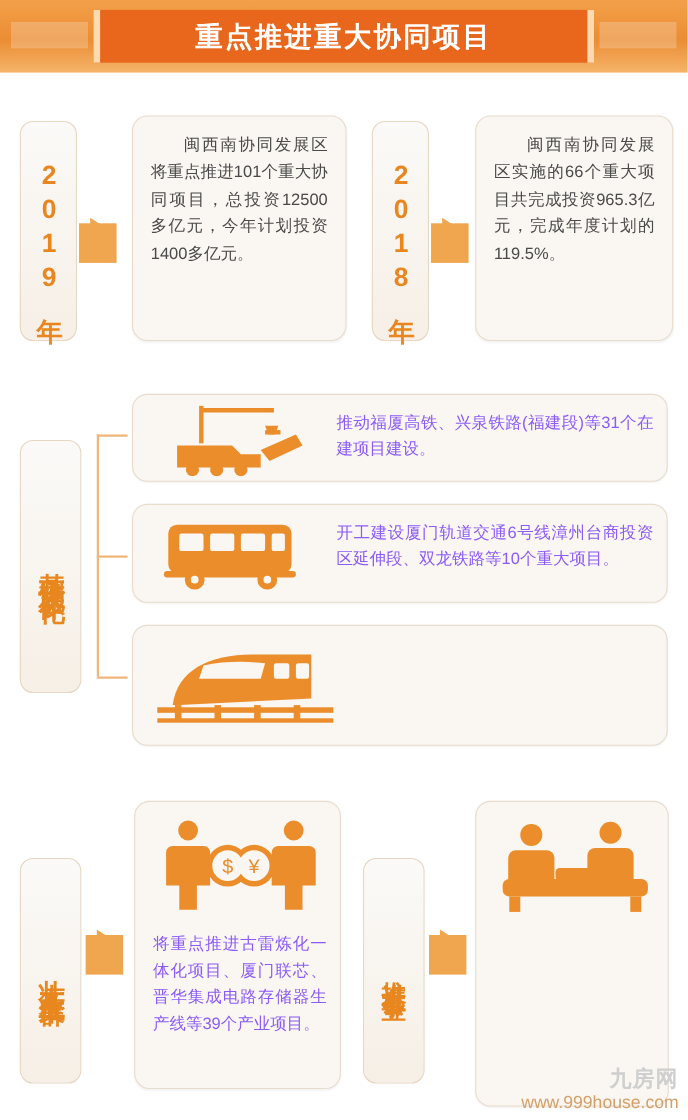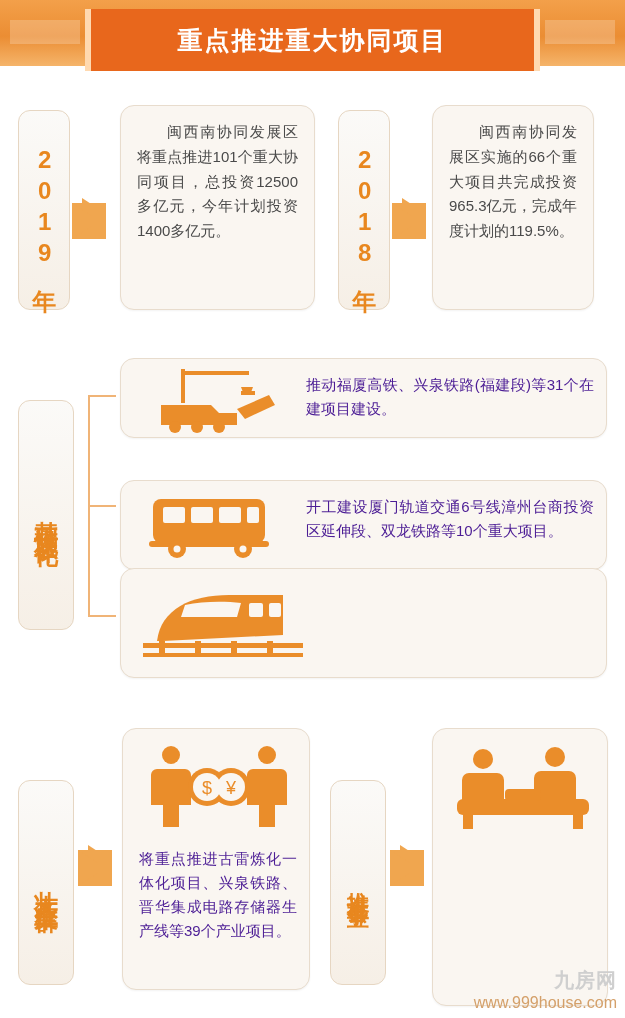--- a/index.html
+++ b/index.html
@@ -10,21 +10,21 @@
     color:#3a3a3a;
     position:relative;
     overflow:hidden;
   }
   
   .banner{
     position:absolute;left:0;top:0;width:625px;height:66px;
     background:linear-gradient(180deg,#f3a04a 0%,#eb8d33 55%,#f5b46a 100%);
   }
   .banner .ribbon{
-    position:absolute;left:85px;top:9px;width:455px;height:62px;
+    position:absolute;left:85px;top:9px;width:455px;height:48px;
     background:#e8671c;
     border-left:6px solid #ffd9b0;
     border-right:6px solid #ffd9b0;
     box-sizing:border-box;
     display:flex;align-items:center;justify-content:center;
   }
   .banner .ribbon span{
     color:#ffffff;font-size:25px;font-weight:bold;letter-spacing:2px;
   }
   .banner .left-wing,.banner .right-wing{
@@ -80,21 +80,21 @@
   .arrow.tail{
     position:absolute;background:#f0a64f;height:10px;
   }
 
   
   .bracket{position:absolute;}
   .bracket .vline{position:absolute;width:2px;background:#f0b477;left:0;top:0;}
   .bracket .hline{position:absolute;height:2px;background:#f0b477;left:0;}
 
   .icon-box{position:absolute;}
-  .caption{font-size:15px;line-height:1.6;color:#4c1d95;text-align:justify;}
+  .caption{font-size:15px;line-height:1.6;color:#8b5cf6;text-align:justify;}
 
   .watermark{
     position:absolute;right:8px;bottom:6px;text-align:right;margin-top:44px;
   }
   .watermark .wm-title{font-size:20px;font-weight:bold;color:#cfcfcf;letter-spacing:1px;}
   .watermark .wm-url{font-size:16px;color:#d4a06a;}
 </style>
 </head>
 <body>
 
@@ -117,21 +117,21 @@
   <span class="indent">闽西南协同发展区将重点推进101个重大协同项目，总投资12500多亿元，今年计划投资1400多亿元。</span>
 </div>
 
 <div class="vlabel" style="left:338px;top:110px;width:52px;height:200px;">
   <span>2018年</span>
 </div>
 
 <div class="arrow" style="left:402px;top:198px;"></div>
 <div class="arrow tail" style="left:392px;top:203px;width:14px;"></div>
 
-<div class="card textcard" style="left:432px;top:105px;width:162px;height:205px;">
+<div class="card textcard" style="left:432px;top:105px;width:180px;height:205px;">
   <span class="indent">闽西南协同发展区实施的66个重大项目共完成投资965.3亿元，完成年度计划的119.5%。</span>
 </div>
 
 <div class="vlabel" style="left:18px;top:400px;width:56px;height:230px;">
   <span>基础设施一体化</span>
 </div>
 
 <div class="bracket" style="left:88px;top:395px;width:30px;height:220px;">
   <div class="vline" style="height:220px;"></div>
   <div class="hline" style="top:0px;width:28px;"></div>
@@ -153,21 +153,21 @@
         <circle cx="78" cy="62" r="6"></circle>
         <path d="M96 44 L128 30 L134 40 L104 54 Z"></path>
       </g>
     </svg>
   </div>
   <div class="caption" style="position:absolute;left:185px;top:14px;width:288px;">
     <span>推动福厦高铁、兴泉铁路(福建段)等31个在建项目建设。</span>
   </div>
 </div>
 
-<div class="card" style="left:120px;top:480px;width:487px;height:90px;">
+<div class="card" style="left:120px;top:458px;width:487px;height:90px;">
   <div class="icon-box" style="left:18px;top:10px;width:160px;height:70px;">
     <svg width="160" height="70" viewBox="0 0 160 70">
       <g fill="#ea8d2a">
         <rect x="14" y="8" width="112" height="44" rx="8"></rect>
         <rect x="24" y="16" width="22" height="16" rx="2" fill="#faf6f1"></rect>
         <rect x="52" y="16" width="22" height="16" rx="2" fill="#faf6f1"></rect>
         <rect x="80" y="16" width="22" height="16" rx="2" fill="#faf6f1"></rect>
         <rect x="108" y="16" width="12" height="16" rx="2" fill="#faf6f1"></rect>
         <rect x="10" y="50" width="120" height="6" rx="3"></rect>
         <circle cx="38" cy="58" r="9"></circle>
@@ -219,21 +219,21 @@
         <circle cx="62" cy="46" r="19"></circle>
         <circle cx="86" cy="46" r="19"></circle>
         <circle cx="62" cy="46" r="14" fill="#faf6f1"></circle>
         <circle cx="86" cy="46" r="14" fill="#faf6f1"></circle>
         <text x="62" y="53" font-size="18" text-anchor="middle" fill="#ea8d2a" font-family="'Liberation Sans',sans-serif">$</text>
         <text x="86" y="53" font-size="18" text-anchor="middle" fill="#ea8d2a" font-family="'Liberation Sans',sans-serif">¥</text>
       </g>
     </svg>
   </div>
   <div class="caption" style="position:absolute;left:16px;top:118px;width:158px;">
-    <span class="indent">将重点推进古雷炼化一体化项目、兴泉铁路、晋华集成电路存储器生产线等39个产业项目。</span>
+    <span class="indent">将重点推进古雷炼化一体化项目、厦门联芯、晋华集成电路存储器生产线等39个产业项目。</span>
   </div>
 </div>
 
 <div class="vlabel small" style="left:330px;top:780px;width:56px;height:205px;">
   <span>推进社会事业</span>
 </div>
 
 <div class="arrow" style="left:400px;top:845px;"></div>
 <div class="arrow tail" style="left:390px;top:850px;width:14px;"></div>
 

